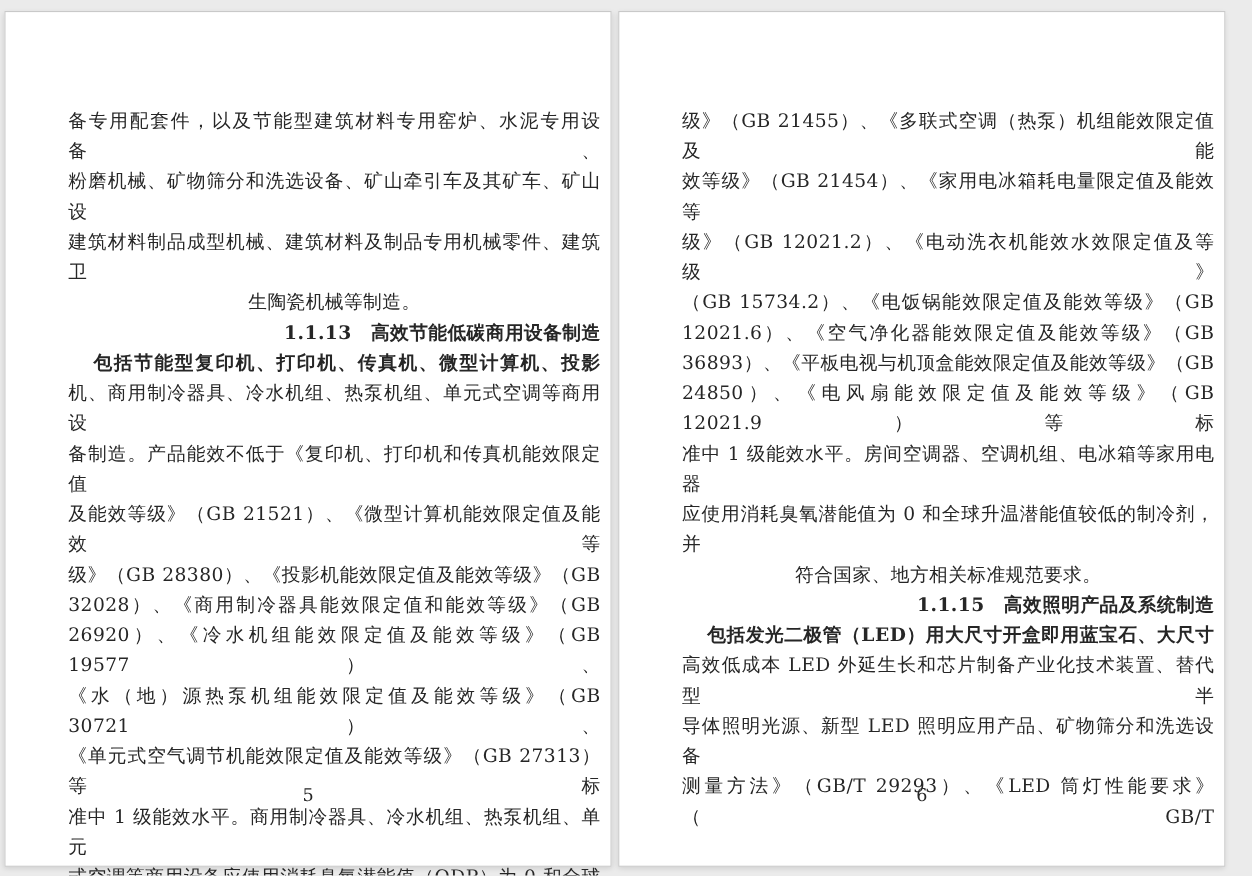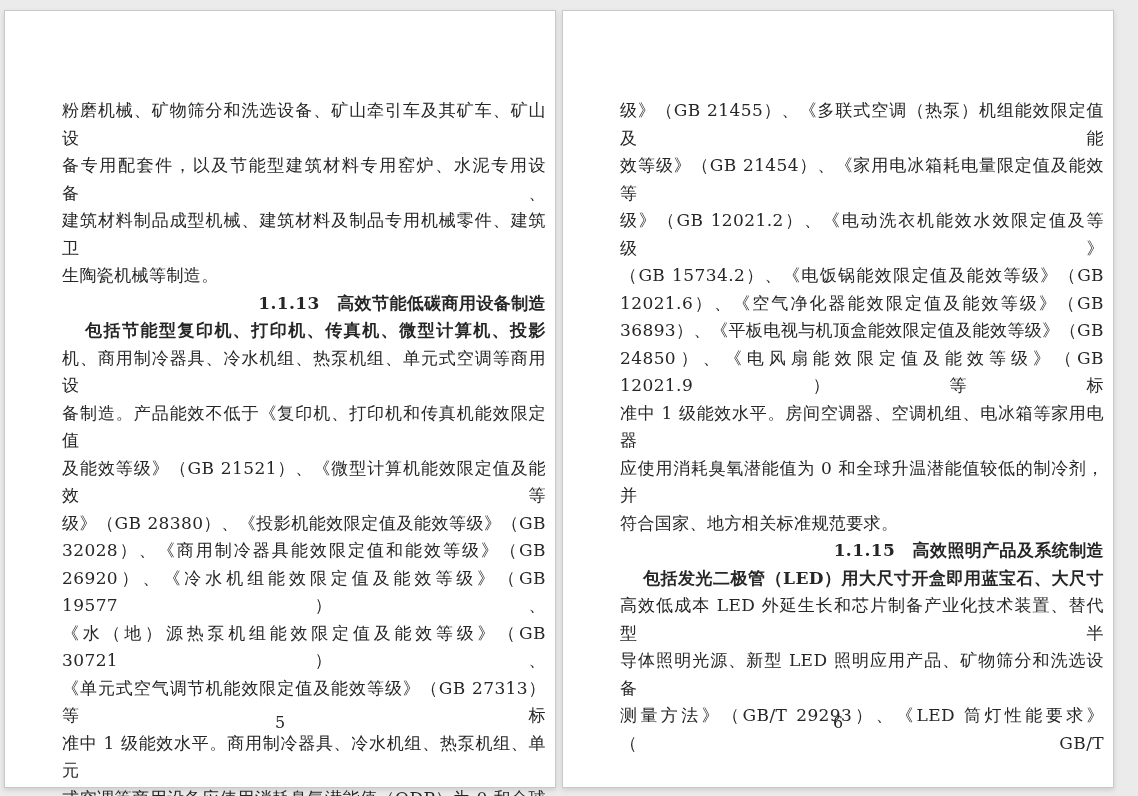--- a/index.html
+++ b/index.html
@@ -51,21 +51,21 @@
   }
   .line.justify-indent { text-indent: 23px; font-weight: bold; }
   .line.heading {
     text-align: right;
     text-align-last: auto;
     text-indent: 36px;
     font-weight: bold;
     white-space: normal;
   }
   .line.end {
-    text-align: left;
+    text-align: center;
     text-align-last: auto;
     white-space: normal;
   }
   .page-number {
     position: absolute;
     top: 698px;
     left: 0;
     width: 100%;
     text-align: center;
     font-family: "DejaVu Serif", "Liberation Serif", serif;
@@ -73,22 +73,22 @@
     line-height: 27px;
     color: #262626;
   }
 </style>
 </head>
 <body style="background: rgb(235, 235, 235);">
 
 <div class="viewport">
   <div class="page" id="page-0" style="background: rgb(255, 255, 255); color: rgb(38, 38, 38);">
     <div class="page-body">
+        <div class="line justify">备专用配套件，以及节能型建筑材料专用窑炉、水泥专用设备、</div>
         <div class="line justify">粉磨机械、矿物筛分和洗选设备、矿山牵引车及其矿车、矿山设</div>
-        <div class="line justify">备专用配套件，以及节能型建筑材料专用窑炉、水泥专用设备、</div>
         <div class="line justify">建筑材料制品成型机械、建筑材料及制品专用机械零件、建筑卫</div>
         <div class="line end">生陶瓷机械等制造。</div>
         <div class="line heading">1.1.13　高效节能低碳商用设备制造</div>
         <div class="line justify-indent">包括节能型复印机、打印机、传真机、微型计算机、投影</div>
         <div class="line justify">机、商用制冷器具、冷水机组、热泵机组、单元式空调等商用设</div>
         <div class="line justify">备制造。产品能效不低于《复印机、打印机和传真机能效限定值</div>
         <div class="line justify">及能效等级》（GB 21521）、《微型计算机能效限定值及能效等</div>
         <div class="line justify">级》（GB 28380）、《投影机能效限定值及能效等级》（GB</div>
         <div class="line justify">32028）、《商用制冷器具能效限定值和能效等级》（GB</div>
         <div class="line justify">26920）、《冷水机组能效限定值及能效等级》（GB 19577）、</div>

